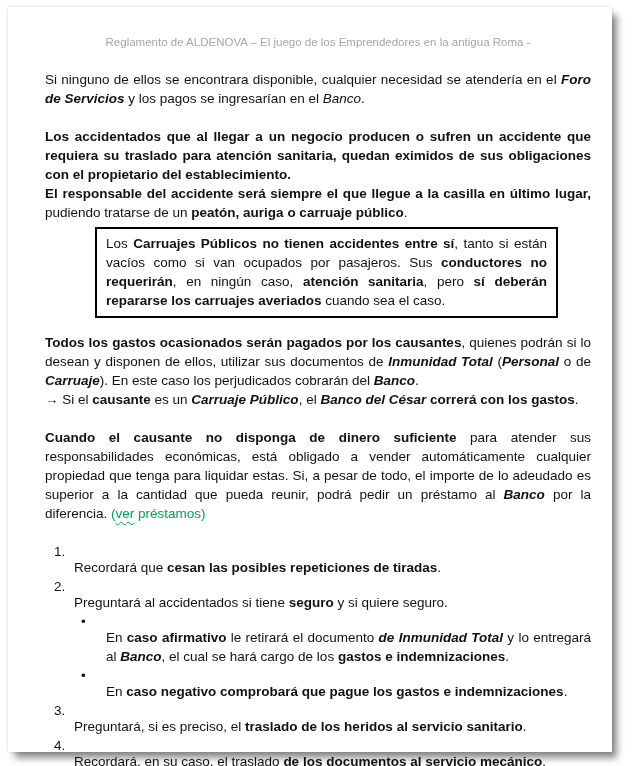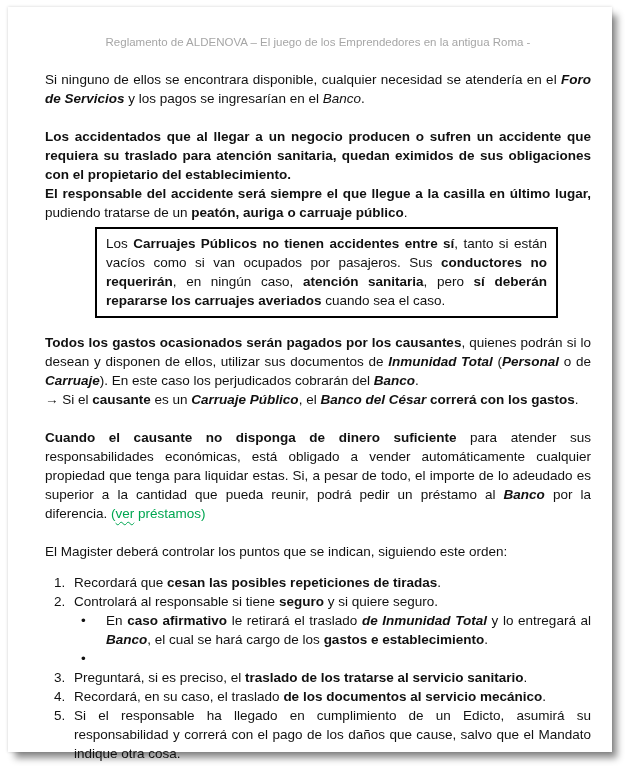--- a/index.html
+++ b/index.html
@@ -37,67 +37,67 @@
   }
   .callout {
     border: 2px solid #000000;
     margin: 4px 33px 15px 50px;
     padding: 5px 9px 6px 9px;
     text-align: justify;
   }
   .list { margin: 0; }
   .li-row { display: flex; align-items: flex-start; }
   .li-marker { flex: 0 0 20px; margin-left: 9px; }
-  .li-text { flex: 1 1 auto; text-align: justify; }
+  .li-text { flex: 1 1 auto; text-align: justify; margin-top: 16px; }
   .li-sub .li-marker { flex: 0 0 25px; margin-left: 36px; }
 </style>
 </head>
 <body>
 
 <div class="page">
 
   <div class="doc-header">Reglamento de ALDENOVA – El juego de los Emprendedores en la antigua Roma -</div>
 
   <p class="block"><span>Si ninguno de ellos se encontrara disponible, cualquier necesidad se atendería en el </span><span class="b i">Foro de Servicios</span><span> y los pagos se ingresarían en el </span><span class="i">Banco</span><span>.</span></p>
 
   <p class="block tight"><span class="b">Los accidentados que al llegar a un negocio producen o sufren un accidente que requiera su traslado para atención sanitaria, quedan eximidos de sus obligaciones con el propietario del establecimiento.</span><br><span class="b">El responsable del accidente será siempre el que llegue a la casilla en último lugar,</span><span> pudiendo tratarse de un </span><span class="b">peatón, auriga o carruaje público</span><span>.</span></p>
 
   <div class="callout"><span>Los </span><span class="b">Carruajes Públicos no tienen accidentes entre sí</span><span>, tanto si están vacíos como si van ocupados por pasajeros. Sus </span><span class="b">conductores no requerirán</span><span>, en ningún caso, </span><span class="b">atención sanitaria</span><span>, pero </span><span class="b">sí deberán repararse los carruajes averiados</span><span> cuando sea el caso.</span></div>
 
   <p class="block"><span class="b">Todos los gastos ocasionados serán pagados por los causantes</span><span>, quienes podrán si lo desean y disponen de ellos, utilizar sus documentos de </span><span class="b i">Inmunidad Total</span><span> (</span><span class="b i">Personal</span><span> o de </span><span class="b i">Carruaje</span><span>). En este caso los perjudicados cobrarán del </span><span class="b i">Banco</span><span>.</span><br><span>→ Si el </span><span class="b">causante</span><span> es un </span><span class="b i">Carruaje Público</span><span>, el </span><span class="b i">Banco del César</span><span> </span><span class="b">correrá con los gastos</span><span>.</span></p>
 
   <p class="block"><span class="b">Cuando el causante no disponga de dinero suficiente</span><span> para atender sus responsabilidades económicas, está obligado a vender automáticamente cualquier propiedad que tenga para liquidar estas. Si, a pesar de todo, el importe de lo adeudado es superior a la cantidad que pueda reunir, podrá pedir un préstamo al </span><span class="b i">Banco</span><span> por la diferencia. </span><span class="green">(</span><span class="green wavy">ver</span><span class="green"> préstamos)</span></p>
 
 
-  <p class="block" style="margin-bottom:12px;"><span>El Magister deberá controlar los puntos que se indican, siguiendo este orden:</span></p>
 
   <div class="list">
 
     <div class="li-row">
       <span class="li-marker">1.</span>
       <span class="li-text"><span>Recordará que </span><span class="b">cesan las posibles repeticiones de tiradas</span><span>.</span></span>
     </div>
 
     <div class="li-row">
       <span class="li-marker">2.</span>
-      <span class="li-text"><span>Controlará al responsable si tiene </span><span class="b">seguro</span><span> y si quiere seguro.</span></span>
+      <span class="li-text"><span>Preguntará al accidentados si tiene </span><span class="b">seguro</span><span> y si quiere seguro.</span></span>
     </div>
 
     <div class="li-row li-sub">
       <span class="li-marker">•</span>
-      <span class="li-text"><span>En </span><span class="b">caso afirmativo</span><span> le retirará el traslado </span><span class="b i">de Inmunidad Total</span><span> y lo entregará al </span><span class="b i">Banco</span><span>, el cual se hará cargo de los </span><span class="b">gastos e establecimiento</span><span>.</span></span>
+      <span class="li-text"><span>En </span><span class="b">caso afirmativo</span><span> le retirará el documento </span><span class="b i">de Inmunidad Total</span><span> y lo entregará al </span><span class="b i">Banco</span><span>, el cual se hará cargo de los </span><span class="b">gastos e indemnizaciones</span><span>.</span></span>
     </div>
 
     <div class="li-row li-sub">
       <span class="li-marker">•</span>
+      <span class="li-text"><span>En </span><span class="b">caso negativo comprobará que pague los gastos e indemnizaciones</span><span>.</span></span>
     </div>
 
     <div class="li-row">
       <span class="li-marker">3.</span>
-      <span class="li-text"><span>Preguntará, si es preciso, el </span><span class="b">traslado de los tratarse al servicio sanitario</span><span>.</span></span>
+      <span class="li-text"><span>Preguntará, si es preciso, el </span><span class="b">traslado de los heridos al servicio sanitario</span><span>.</span></span>
     </div>
 
     <div class="li-row">
       <span class="li-marker">4.</span>
       <span class="li-text"><span>Recordará, en su caso, el traslado </span><span class="b">de los documentos al servicio mecánico</span><span>.</span></span>
     </div>
 
     <div class="li-row">
       <span class="li-marker">5.</span>
       <span class="li-text"><span>Si el responsable ha llegado en cumplimiento de un Edicto, asumirá su responsabilidad y correrá con el pago de los daños que cause, salvo que el Mandato indique otra cosa.</span></span>

